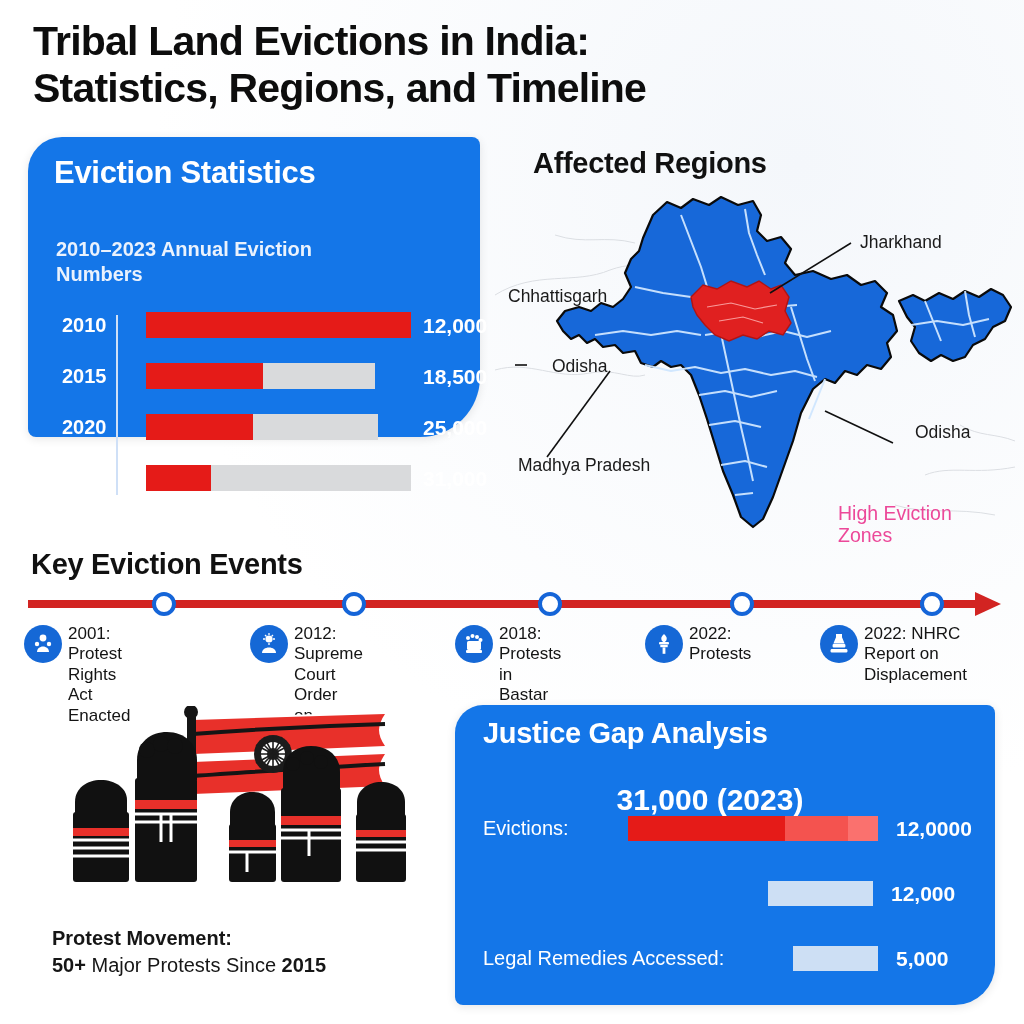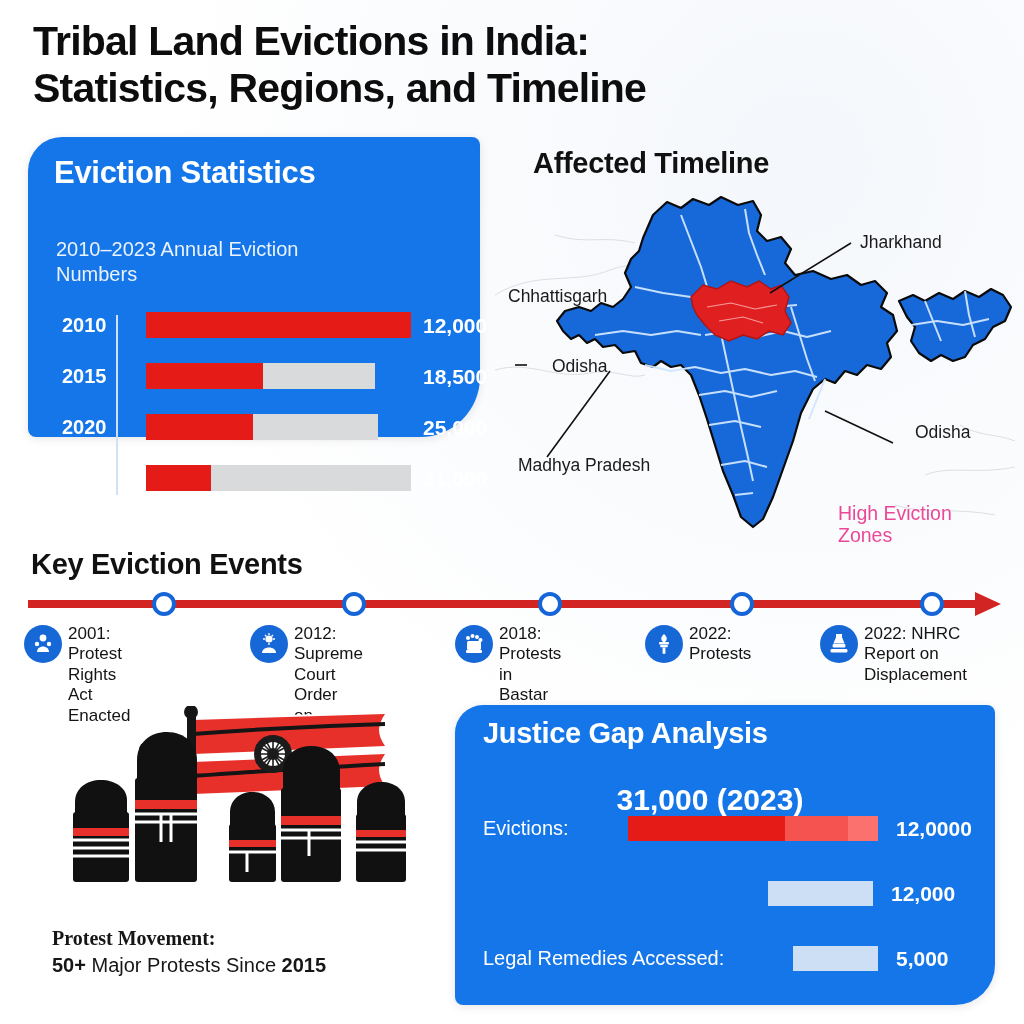--- a/index.html
+++ b/index.html
@@ -32,21 +32,21 @@
     background:#1476e8;
     border-radius:34px 8px 60px 8px;
     box-shadow:0 2px 10px rgba(0,0,0,.10);
   }
   .stats-title{
     position:absolute;left:26px;top:18px;
     font-size:31px;font-weight:bold;color:#ffffff;letter-spacing:-0.3px;
   }
   .stats-sub{
     position:absolute;left:28px;top:100px;width:260px;
-    font-size:20px;font-weight:normal;color:#eaf2fd;line-height:1.25;
+    font-size:20px;font-weight:bold;color:#eaf2fd;line-height:1.25;
   }
   .bars{position:absolute;left:18px;top:175px;width:430px;}
   .axis{
     position:absolute;left:88px;top:178px;width:2px;height:180px;
     background:#cfe0f7;
   }
   .bar-row{position:relative;height:28px;margin-bottom:23px;}
   .bar-year{
     position:absolute;left:16px;top:2px;width:66px;
     font-size:20px;font-weight:bold;color:#ffffff;text-align:left;
@@ -110,21 +110,21 @@
     font-size:17px;color:#141414;line-height:1.2;
   }
 
   
   .protest-art{position:absolute;left:55px;top:706px;width:390px;height:200px;}
   .protest-art svg{width:100%;height:100%;display:block;}
   .protest-cap{
     position:absolute;left:52px;top:925px;width:400px;
     font-size:20px;color:#161616;line-height:1.35;
   }
-  .protest-cap .hd{font-weight:bold;display:block;font-family:Liberation Serif, serif;}
+  .protest-cap .hd{font-weight:bold;display:block;}
   .protest-cap b{font-weight:bold;}
 
   
   .jg-panel{
     position:absolute;left:455px;top:705px;width:540px;height:300px;
     background:#1476e8;border-radius:28px 8px 40px 8px;
     box-shadow:0 2px 10px rgba(0,0,0,.10);
   }
   .jg-title{
     position:absolute;left:28px;top:12px;
@@ -188,21 +188,21 @@
           <div class="bar-year">2023</div>
           <div class="bar-track">
             <div class="seg-red" style="width: 65px;"></div>
             <div class="seg-grey" style="width: 200px;"></div>
           </div>
           <div class="bar-val" style="left: 377px;">31,000</div>
         </div>
       </div>
   </div>
 
-  <div class="map-title">Affected Timeline</div>
+  <div class="map-title">Affected Regions</div>
   <div class="map-wrap">
     <svg viewBox="0 0 529 360" xmlns="http://www.w3.org/2000/svg">
       <g stroke="#d6d9de" stroke-width="1" fill="none" opacity=".85">
         <path d="M0 120 C40 95 80 110 115 95 C150 82 175 100 205 88"></path>
         <path d="M0 195 C35 185 60 205 95 198 C120 193 135 205 150 200"></path>
         <path d="M60 60 C90 70 110 60 140 68"></path>
         <path d="M430 300 C455 290 480 300 520 292"></path>
         <path d="M465 250 C485 262 500 258 520 266"></path>
         <path d="M400 330 C430 340 460 332 500 340"></path>
       </g>

